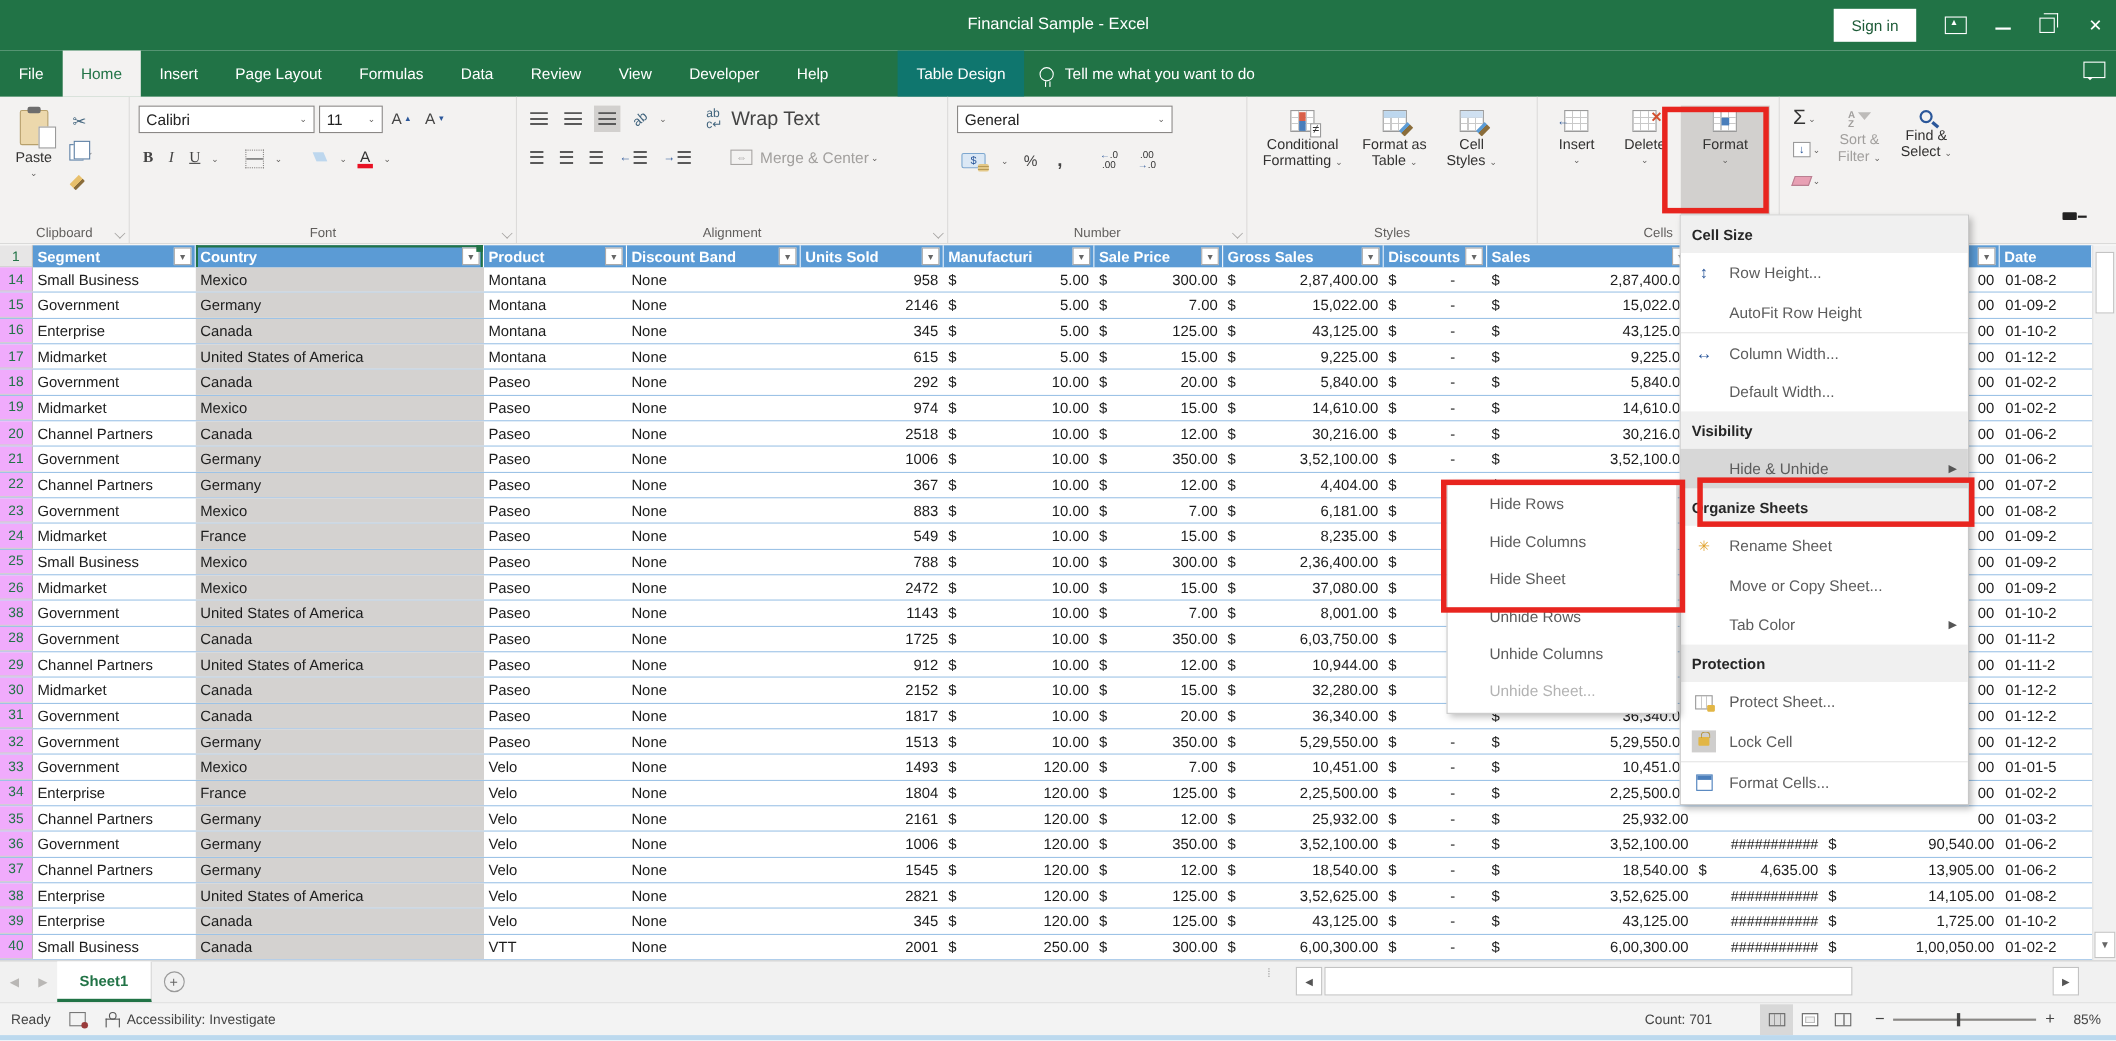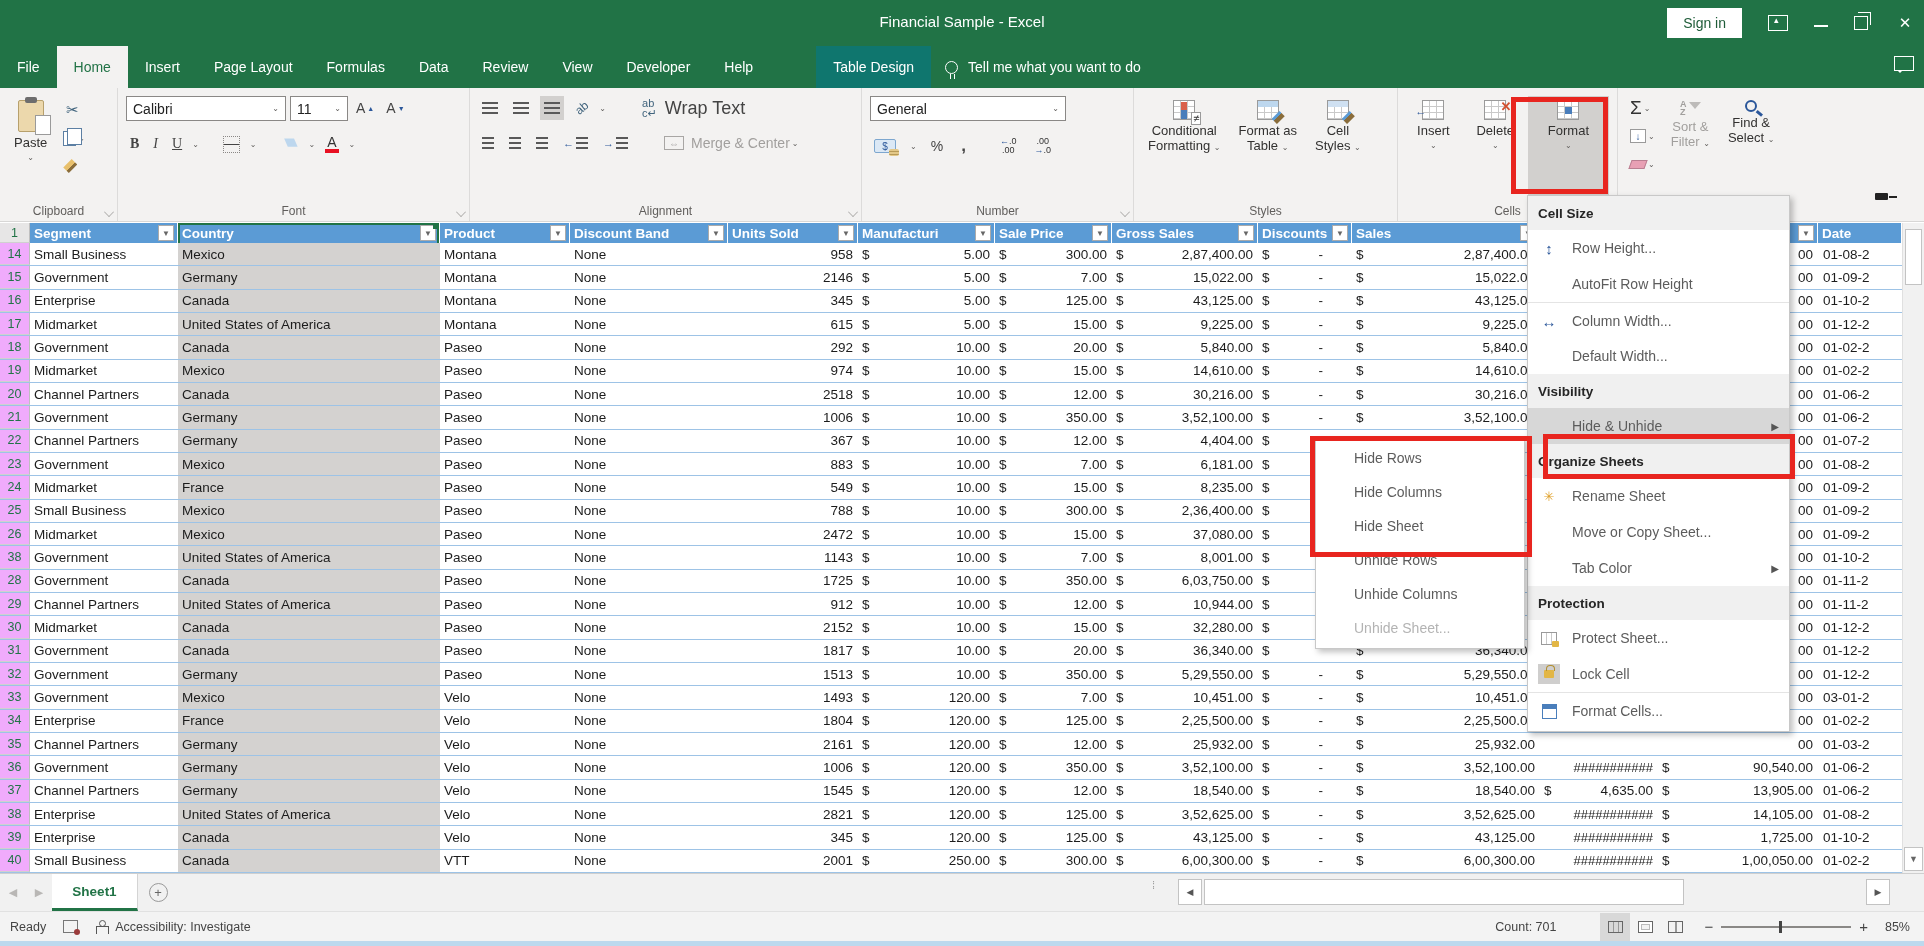--- a/index.html
+++ b/index.html
@@ -1102,21 +1102,21 @@
         <div class="cell money" style="width: 94px;">
           <span>$</span>
           <span class="dash">-</span>
         </div>
         <div class="cell money" style="width: 188px;">
           <span>$</span>
           <span>10,451.00</span>
         </div>
         <div class="cell hash" style="width: 118px;"></div>
         <div class="cell tr" style="width: 160px;">00</div>
-        <div class="cell tl datec" style="width: 84px;">03-01-2</div>
+        <div class="cell tl datec" style="width: 84px;">01-01-5</div>
       </div>
       <div class="drow">
         <div class="cell rn" style="width: 30px;">34</div>
         <div class="cell tl" style="width: 148px;">Enterprise</div>
         <div class="cell tl sel" style="width: 262px;">France</div>
         <div class="cell tl" style="width: 130px;">Velo</div>
         <div class="cell tl" style="width: 158px;">None</div>
         <div class="cell tr" style="width: 130px;">1804</div>
         <div class="cell money" style="width: 137px;">
           <span>$</span>

